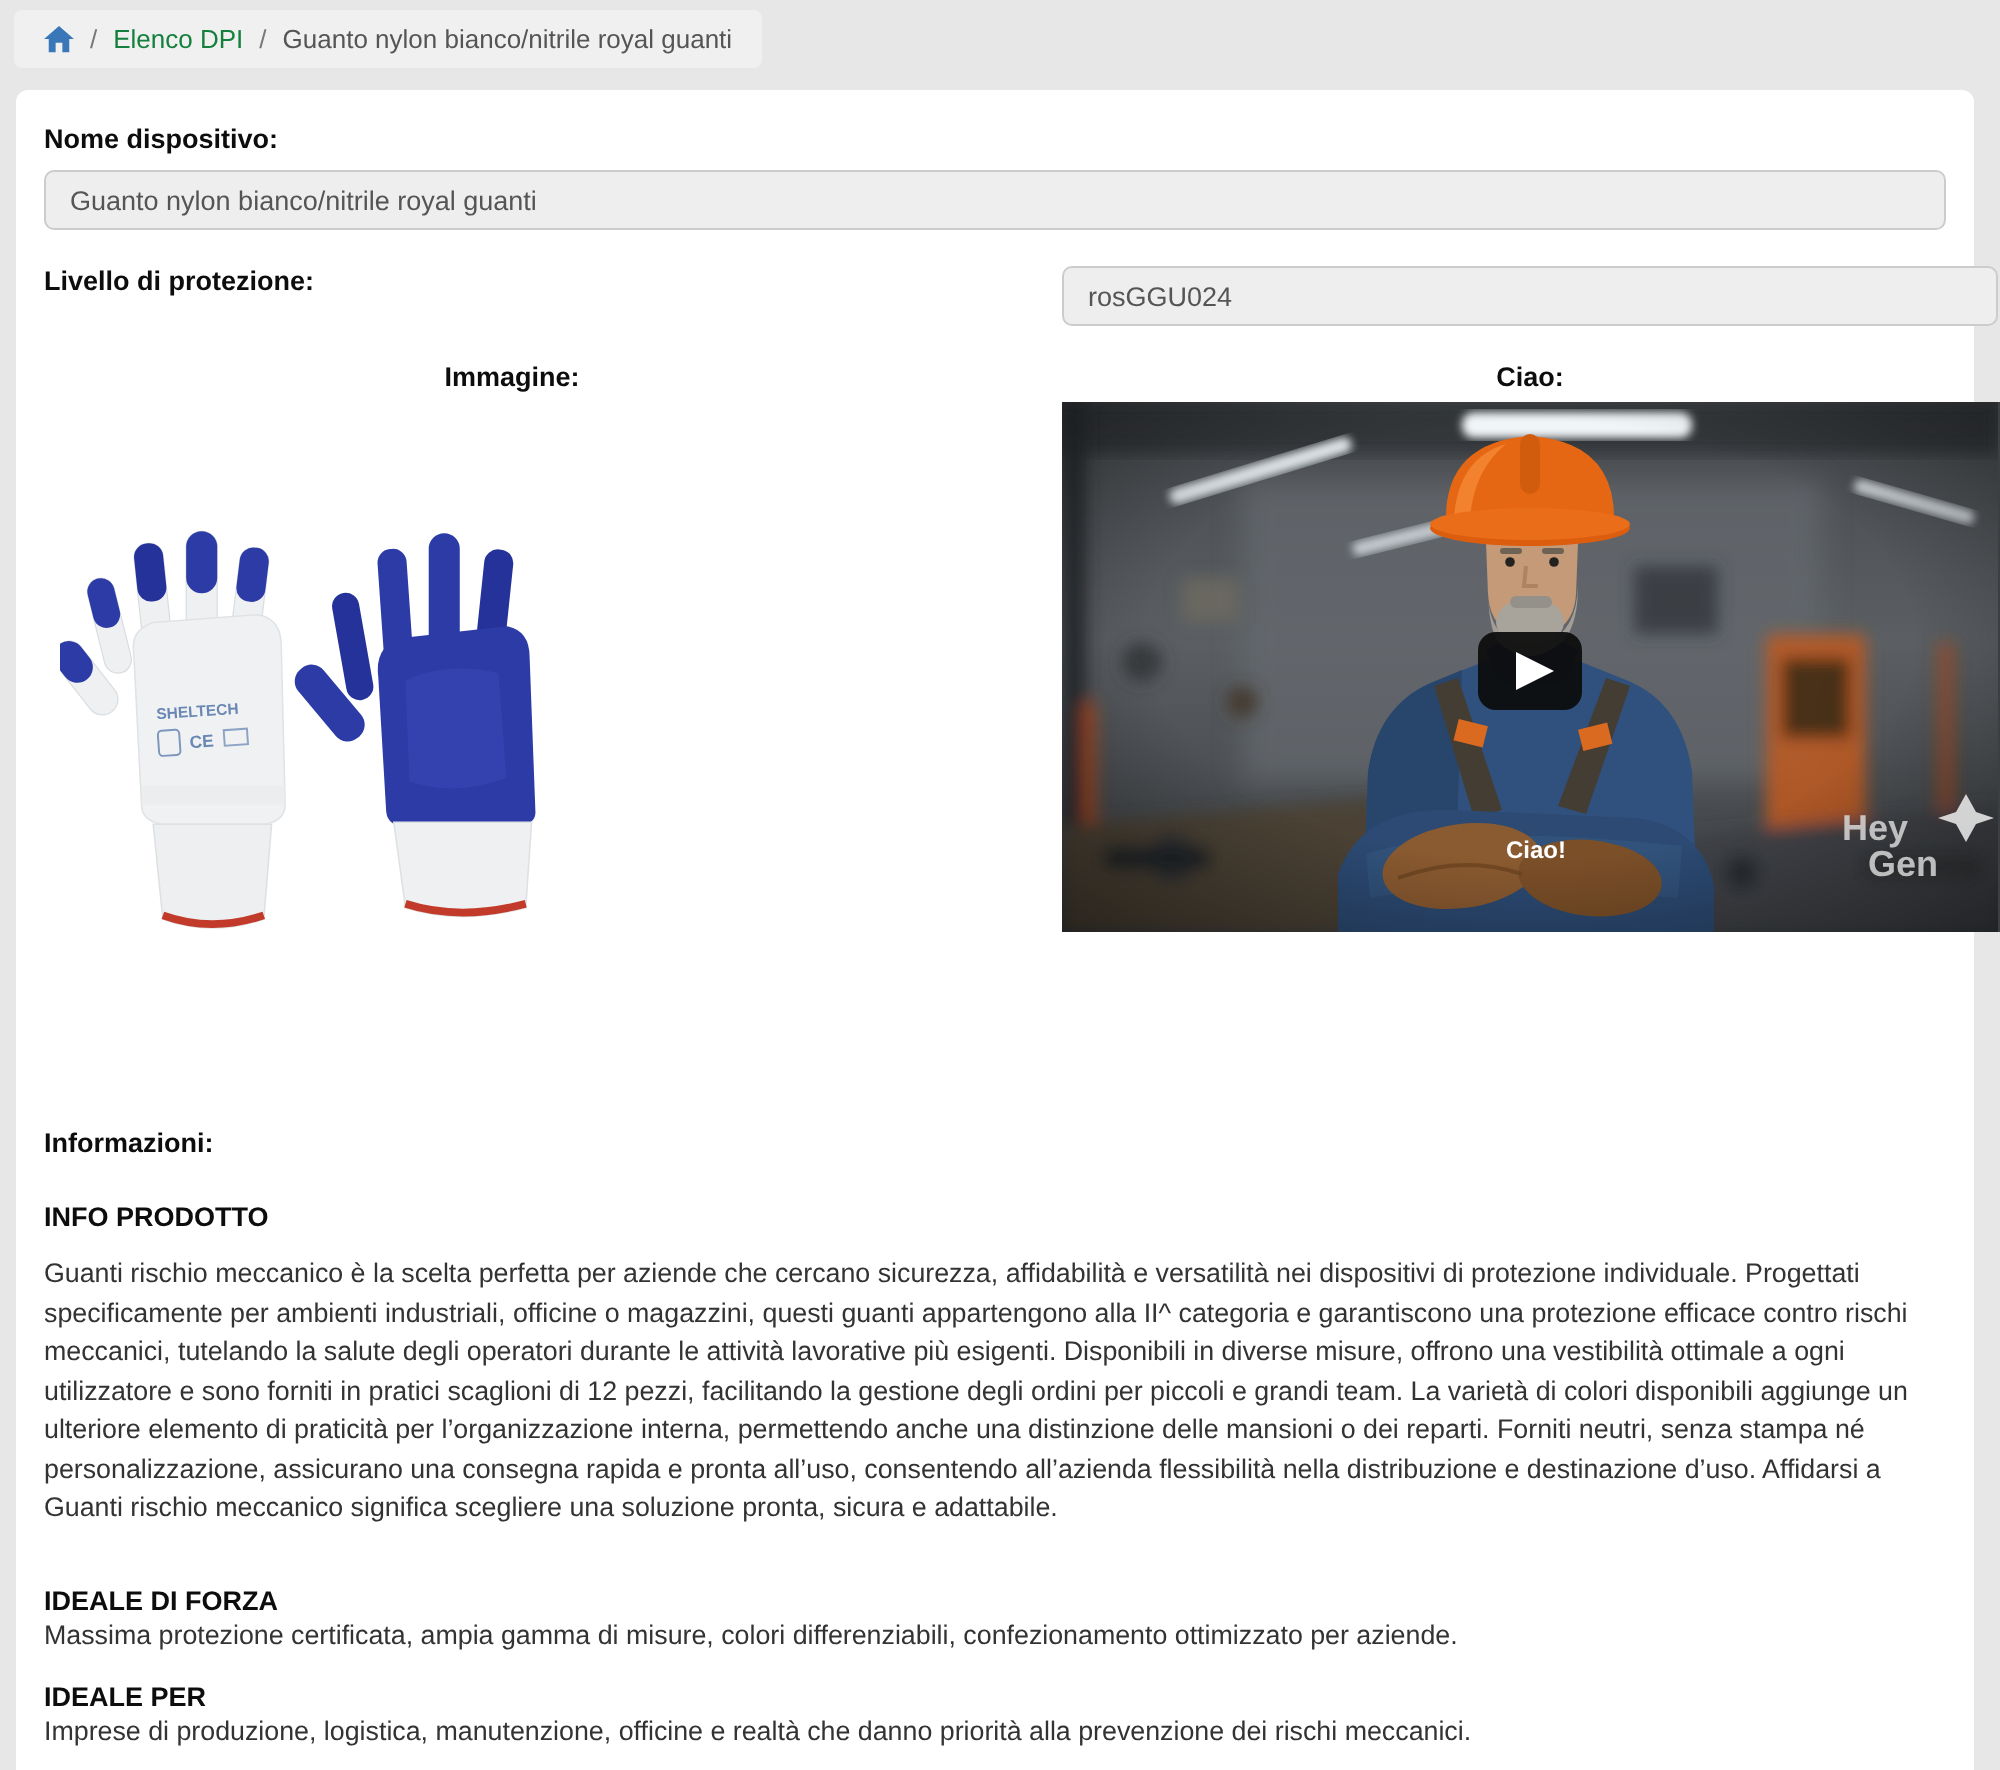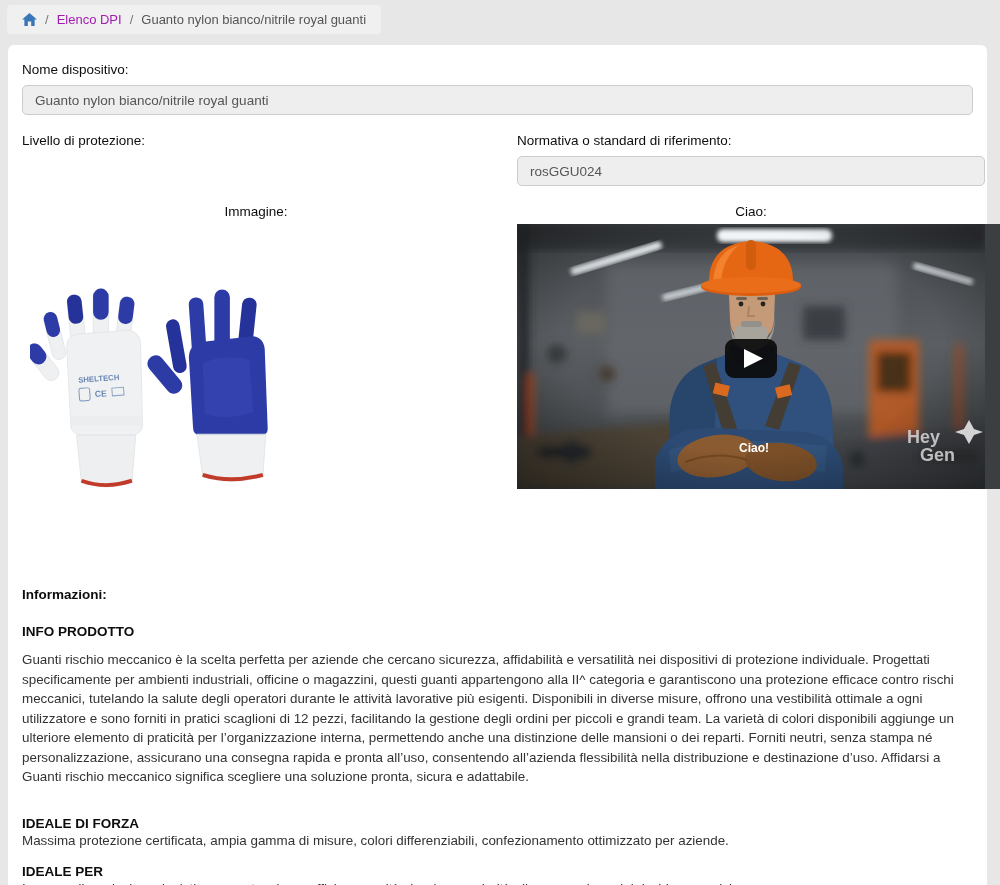--- a/index.html
+++ b/index.html
@@ -10,41 +10,41 @@
     font-family:"Liberation Sans", sans-serif;
     color:#333;
   }
   
   .breadcrumb-bar {
     display:inline-flex; align-items:center; gap:8px;
     background:#f0f0f0; border-radius:4px;
     margin:5px 0 0 7px; padding:7px 15px;
     font-size:13px; color:#777;
   }
-  .breadcrumb-bar a { color:#a21caf; text-decoration:none; cursor:pointer; }
+  .breadcrumb-bar a { color:#15803d; text-decoration:none; cursor:pointer; }
   .breadcrumb-current { color:#555; }
   .home-icon svg { display:block; }
   
   .panel {
     position:absolute; left:8px; top:45px; width:979px; height:1100px;
     background:#ffffff; border-radius:6px;
     padding:17px 14px 0 14px;
   }
   .field-label {
-    display:block; font-weight:normal; font-size:13.5px; color:#0d0d0d;
+    display:block; font-weight:bold; font-size:13.5px; color:#0d0d0d;
     margin:0 0 8px 0;
   }
   .form-control {
     width:100%; height:30px;
     background:#eeeeee; border:1px solid #cccccc; border-radius:5px;
     padding:0 12px; font-size:13.5px; color:#555;
     font-family:"Liberation Sans", sans-serif;
   }
   .row-full { margin-bottom:18px; }
-  .row-cols { display:flex; gap:27px; margin-bottom:18px; }
+  .row-cols { display:flex; gap:41px; margin-bottom:18px; }
   .col { width:468px; flex:0 0 468px; }
   .media-label { margin-bottom:5px;text-align:center; }
   
   .image-wrap { padding:52px 0 0 8px; height:284px; }
   .video-box {
     position:relative; width:516px; height:265px;
     background:#3c3f42; overflow:hidden; cursor:pointer;
   }
   .video-box svg { display:block; }
   
@@ -84,21 +84,20 @@
   <div class="row-full">
     <label class="field-label">Nome dispositivo:</label>
     <input class="form-control" readonly="" value="Guanto nylon bianco/nitrile royal guanti" style="">
   </div>
 
   <div class="row-cols">
     <div class="col">
       <label class="field-label">Livello di protezione:</label>
     </div>
     <div class="col">
-      <label class="field-label">Normativa o standard di riferimento:</label>
       <input class="form-control" readonly="" value="rosGGU024" style="">
     </div>
   </div>
 
   <div class="row-cols">
 
     <div class="col">
       <label class="field-label media-label">Immagine:</label>
       <div class="image-wrap">
         <svg width="262" height="228" viewBox="0 0 270 235">

